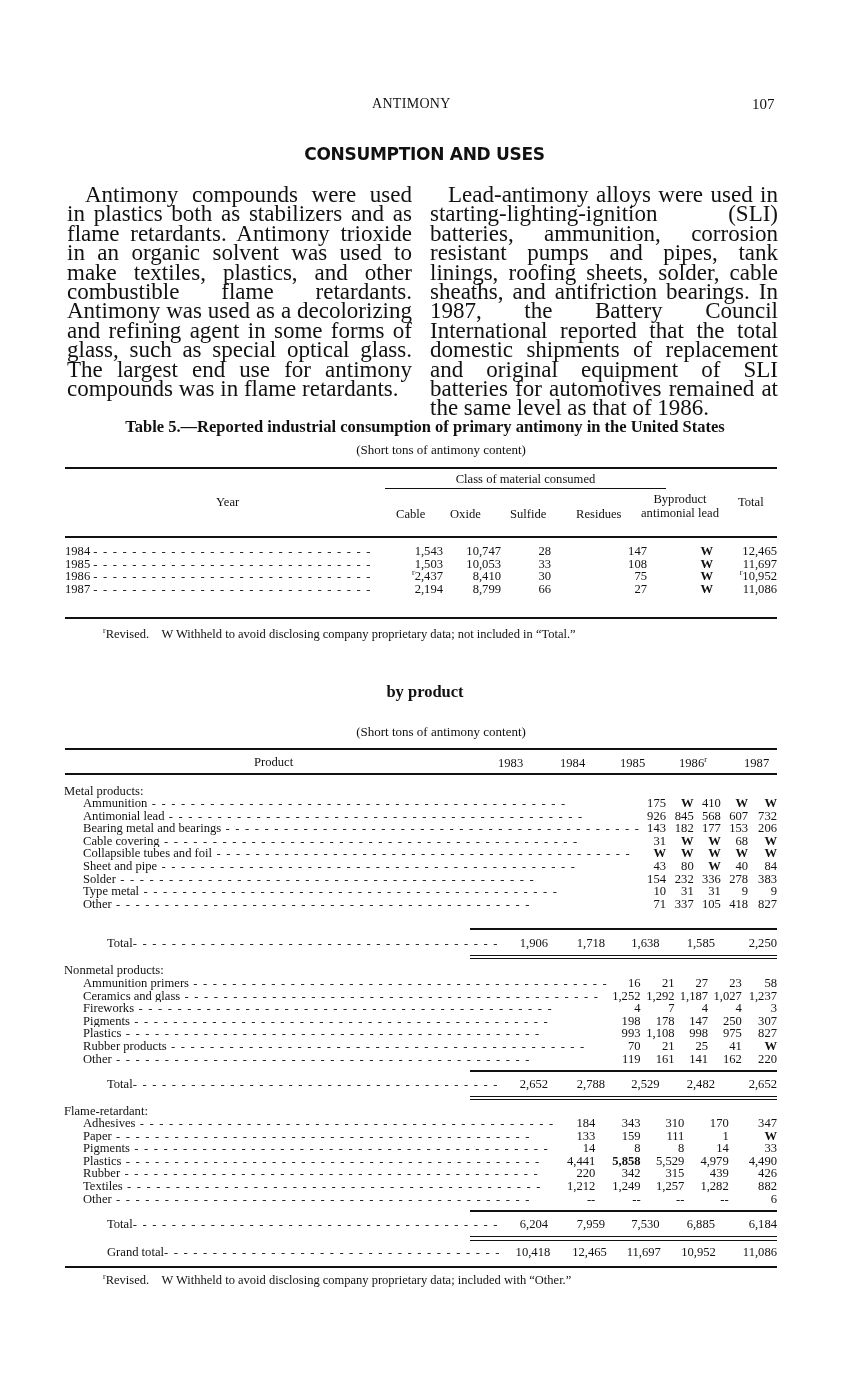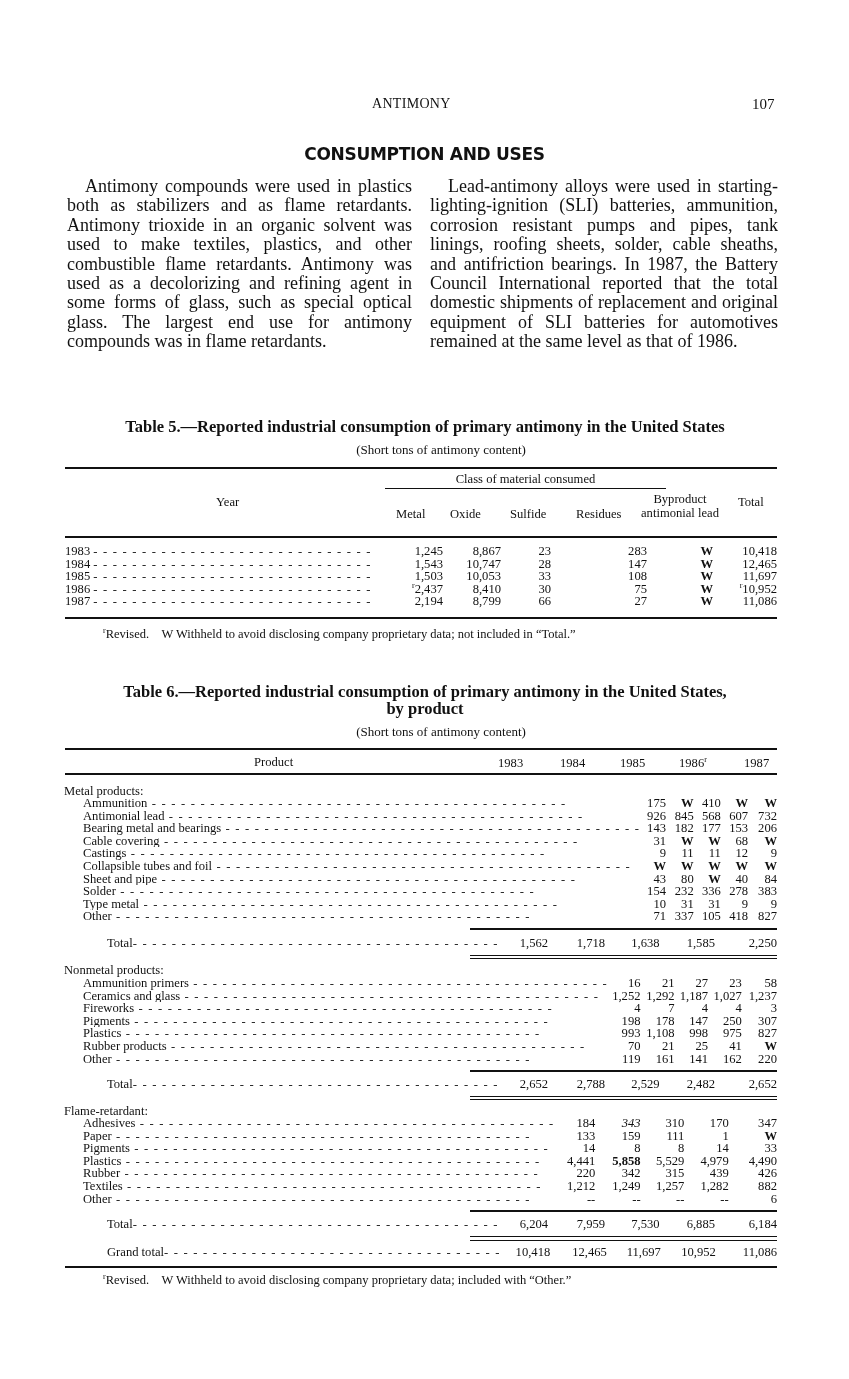--- a/index.html
+++ b/index.html
@@ -8,21 +8,21 @@
     font-family: "Liberation Serif", "DejaVu Serif", serif; color: #111;
   }
   .abs { position: absolute; }
   .running-head { top: 96px; left: 372px; font-size: 14px; letter-spacing: 0.3px; }
   .page-num { top: 96px; left: 752px; font-size: 15px; }
   .section-title {
     top: 144px; left: 0; width: 849px; text-align: center;
     font-family: "DejaVu Sans", "Liberation Sans", sans-serif; font-weight: bold;
     font-size: 17px; letter-spacing: -0.3px;
   }
-  .col { top: 177px; width: 345px; font-size: 18px; line-height: 19.4px; text-align: justify; }
+  .col { top: 185px; width: 345px; font-size: 23px; line-height: 19.4px; text-align: justify; }
   .col p { margin: 0; text-indent: 18px; }
   .col-left { left: 67px; }
   .col-right { left: 430px; width: 348px; }
 
   .tbl-title { left: 60px; width: 730px; text-align: center; font-weight: bold; font-size: 16.5px; line-height: 17px; }
   .tbl-sub { left: 76px; width: 730px; text-align: center; font-size: 13px; }
 
   .rule { position: absolute; background: #111; }
 
   table.data { position: absolute; border-collapse: collapse; font-size: 12.6px; }
@@ -50,50 +50,41 @@
 </div>
 
 <div class="abs tbl-title" style="top:418px;">Table 5.—Reported industrial consumption of primary antimony in the United States</div>
 <div class="abs tbl-sub" style="top:442px;">(Short tons of antimony content)</div>
 
 <div class="rule" style="top:467px; left:65px; width:712px; height:2px;"></div>
 <div class="abs" style="top:472px; left:385px; width:281px; text-align:center; font-size:12.6px;">Class of material consumed</div>
 <div class="rule" style="top:488px; left:385px; width:281px; height:1px;"></div>
 
 <div class="abs" style="top:495px; left:216px; font-size:12.6px;">Year</div>
-<div class="abs" style="top:507px; left:396px; font-size:12.6px;">Metal</div>
+<div class="abs" style="top:507px; left:396px; font-size:12.6px;">Cable</div>
 <div class="abs" style="top:507px; left:450px; font-size:12.6px;">Oxide</div>
 <div class="abs" style="top:507px; left:510px; font-size:12.6px;">Sulfide</div>
 <div class="abs" style="top:507px; left:576px; font-size:12.6px;">Residues</div>
 <div class="abs" style="top:493px; left:640px; width:80px; text-align:center; font-size:12.6px; line-height:13.5px; white-space:normal;">Byproduct antimonial lead</div>
 <div class="abs" style="top:495px; left:738px; font-size:12.6px;">Total</div>
 
 <div class="rule" style="top:536px; left:65px; width:712px; height:2px;"></div>
 
 <table class="data" style="top:545px; left:65px; width:712px;">
   <colgroup>
     <col style="width:310px">
       <col style="width:68px">
       <col style="width:58px">
       <col style="width:50px">
       <col style="width:96px">
       <col style="width:66px">
       <col style="width:64px">
   </colgroup>
   <tbody>
     <tr>
-      <td class="lbl"><span>1983</span> <span class="leader">- - - - - - - - - - - - - - - - - - - - - - - - - - - - -</span></td>
-      <td class="num"><span>1,245</span></td>
-      <td class="num">8,867</td>
-      <td class="num">23</td>
-      <td class="num">283</td>
-      <td class="num w">W</td>
-      <td class="num">10,418</td>
-    </tr>
-    <tr>
       <td class="lbl"><span>1984</span> <span class="leader">- - - - - - - - - - - - - - - - - - - - - - - - - - - - -</span></td>
       <td class="num">1,543</td>
       <td class="num">10,747</td>
       <td class="num">28</td>
       <td class="num">147</td>
       <td class="num w">W</td>
       <td class="num">12,465</td>
     </tr>
     <tr>
       <td class="lbl"><span>1985</span> <span class="leader">- - - - - - - - - - - - - - - - - - - - - - - - - - - - -</span></td>
@@ -125,21 +116,20 @@
   </tbody>
 </table>
 
 <div class="rule" style="top:617px; left:65px; width:712px; height:2px;"></div>
 <div class="abs footnote" style="top:627px; left:68px;">
   <span class="sup">r</span><span>Revised.</span>
   &nbsp;&nbsp;&nbsp;<span>W Withheld to avoid disclosing company proprietary data; not included in “Total.”</span>
 </div>
 
 <div class="abs tbl-title" style="top:683px;">
-  <div>Table 6.—Reported industrial consumption of primary antimony in the United States,</div>
   <div>by product</div>
 </div>
 <div class="abs tbl-sub" style="top:724px;">(Short tons of antimony content)</div>
 
 <div class="rule" style="top:748px; left:65px; width:712px; height:2px;"></div>
 <div class="abs" style="top:755px; left:254px; font-size:12.6px;">Product</div>
 <div class="abs" style="top:756px; left:498px; font-size:12.6px;">1983</div>
 <div class="abs" style="top:756px; left:560px; font-size:12.6px;">1984</div>
 <div class="abs" style="top:756px; left:620px; font-size:12.6px;">1985</div>
 <div class="abs" style="top:756px; left:679px; font-size:12.6px;"><span>1986</span><span class="sup">r</span></div>
@@ -175,28 +165,20 @@
       </tr>
       <tr>
         <td class="lbl" style="width: 387px;"><span>Cable covering</span><span class="leader"> - - - - - - - - - - - - - - - - - - - - - - - - - - - - - - - - - - - - - - - - - - -</span></td>
         <td class="num" style="width: 54px;">31</td>
         <td class="num w" style="width: 63px;">W</td>
         <td class="num w" style="width: 60px;">W</td>
         <td class="num" style="width: 61px;">68</td>
         <td class="num w" style="width: 69px;">W</td>
       </tr>
       <tr>
-        <td class="lbl" style="width: 387px;"><span>Castings</span><span class="leader"> - - - - - - - - - - - - - - - - - - - - - - - - - - - - - - - - - - - - - - - - - - -</span></td>
-        <td class="num" style="width: 54px;">9</td>
-        <td class="num" style="width: 63px;">11</td>
-        <td class="num" style="width: 60px;">11</td>
-        <td class="num" style="width: 61px;">12</td>
-        <td class="num" style="width: 69px;">9</td>
-      </tr>
-      <tr>
         <td class="lbl" style="width: 387px;"><span>Collapsible tubes and foil</span><span class="leader"> - - - - - - - - - - - - - - - - - - - - - - - - - - - - - - - - - - - - - - - - - - -</span></td>
         <td class="num w" style="width: 54px;">W</td>
         <td class="num w" style="width: 63px;">W</td>
         <td class="num w" style="width: 60px;">W</td>
         <td class="num w" style="width: 61px;">W</td>
         <td class="num w" style="width: 69px;">W</td>
       </tr>
       <tr>
         <td class="lbl" style="width: 387px;"><span>Sheet and pipe</span><span class="leader"> - - - - - - - - - - - - - - - - - - - - - - - - - - - - - - - - - - - - - - - - - - -</span></td>
         <td class="num" style="width: 54px;">43</td>
@@ -229,21 +211,21 @@
         <td class="num" style="width: 61px;">418</td>
         <td class="num" style="width: 69px;">827</td>
       </tr>
     </tbody>
   </table>
 <div class="rule" style="top:928px; left:470px; width:307px; height:2px;"></div>
 <table class="data" style="top:937px; left:107px; width:670px;">
   <tbody>
     <tr>
       <td class="lbl" style="width:363px;"><span>Total</span><span class="leader">- - - - - - - - - - - - - - - - - - - - - - - - - - - - - - - - - - - - - -</span></td>
-      <td class="num" style="width:54px">1,562</td>
+      <td class="num" style="width:54px">1,906</td>
       <td class="num" style="width:63px">1,718</td>
       <td class="num" style="width:60px">1,638</td>
       <td class="num" style="width:61px">1,585</td>
       <td class="num" style="width:69px">2,250</td>
     </tr>
   </tbody>
 </table>
 <div class="rule" style="top:955px; left:470px; width:307px; height:1px;"></div>
 <div class="rule" style="top:958px; left:470px; width:307px; height:1px;"></div>
 
@@ -323,21 +305,21 @@
 </table>
 <div class="rule" style="top:1096px; left:470px; width:307px; height:1px;"></div>
 <div class="rule" style="top:1099px; left:470px; width:307px; height:1px;"></div>
 
 <div class="abs" style="top:1104px; left:64px; font-size:12.6px;">Flame-retardant:</div>
 <table class="data" id="t6g2" style="top:1117px; left:83px; width:694px;">
     <tbody>
       <tr>
         <td class="lbl" style="width: 387px;"><span>Adhesives</span><span class="leader"> - - - - - - - - - - - - - - - - - - - - - - - - - - - - - - - - - - - - - - - - - - -</span></td>
         <td class="num" style="width: 54px;">184</td>
-        <td class="num" style="width: 63px; font-style: italic;">343</td>
+        <td class="num" style="width: 63px;">343</td>
         <td class="num" style="width: 60px;">310</td>
         <td class="num" style="width: 61px;">170</td>
         <td class="num" style="width: 69px;">347</td>
       </tr>
       <tr>
         <td class="lbl" style="width: 387px;"><span>Paper</span><span class="leader"> - - - - - - - - - - - - - - - - - - - - - - - - - - - - - - - - - - - - - - - - - - -</span></td>
         <td class="num" style="width: 54px;">133</td>
         <td class="num" style="width: 63px;">159</td>
         <td class="num" style="width: 60px;">111</td>
         <td class="num" style="width: 61px;">1</td>

